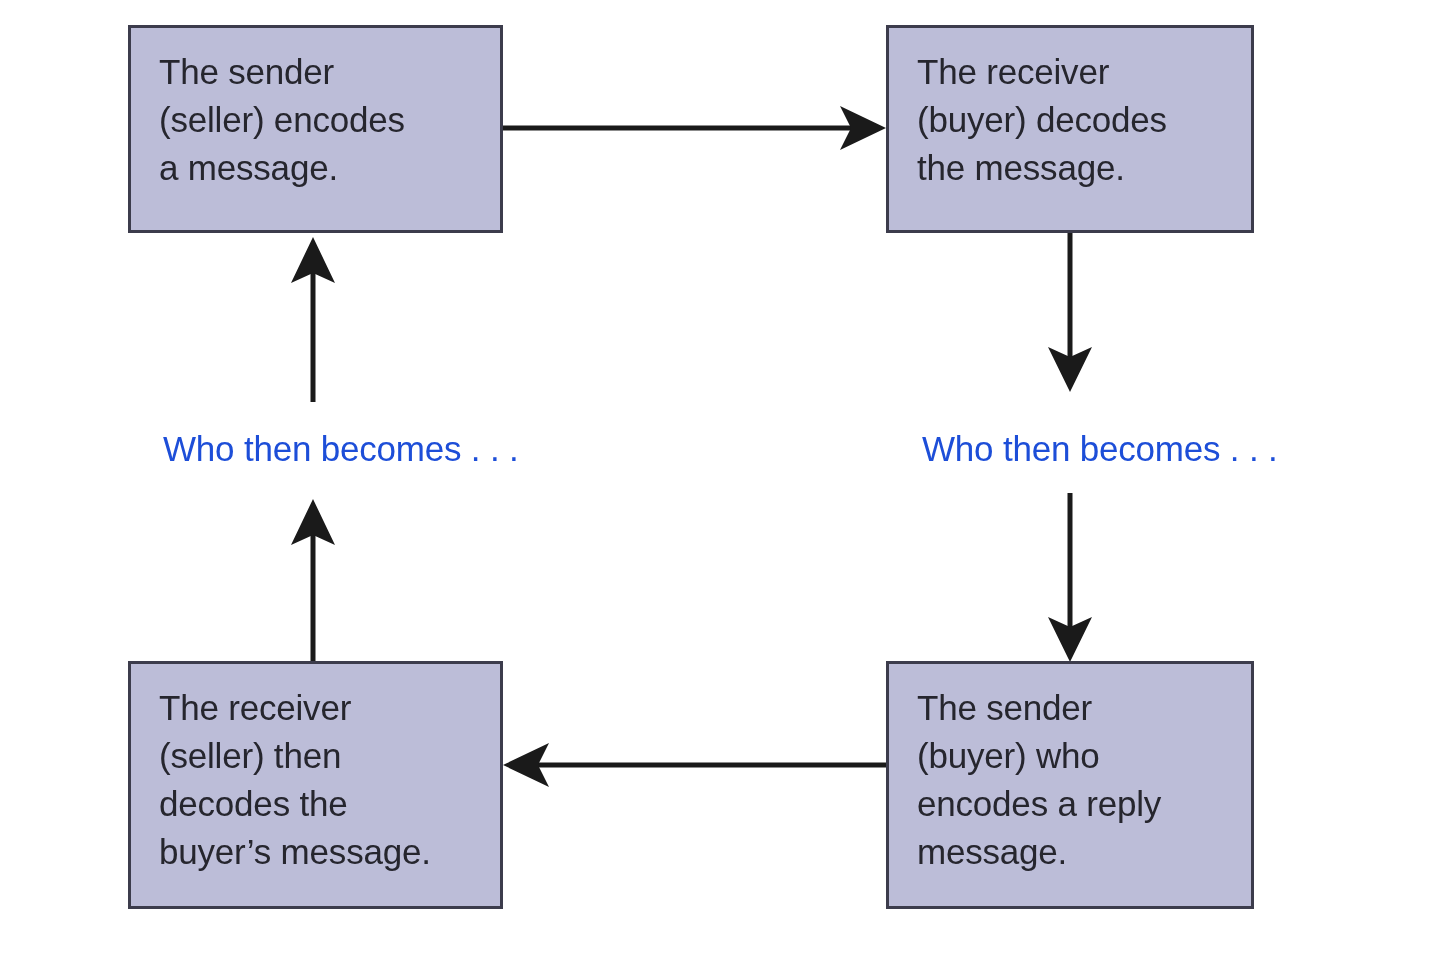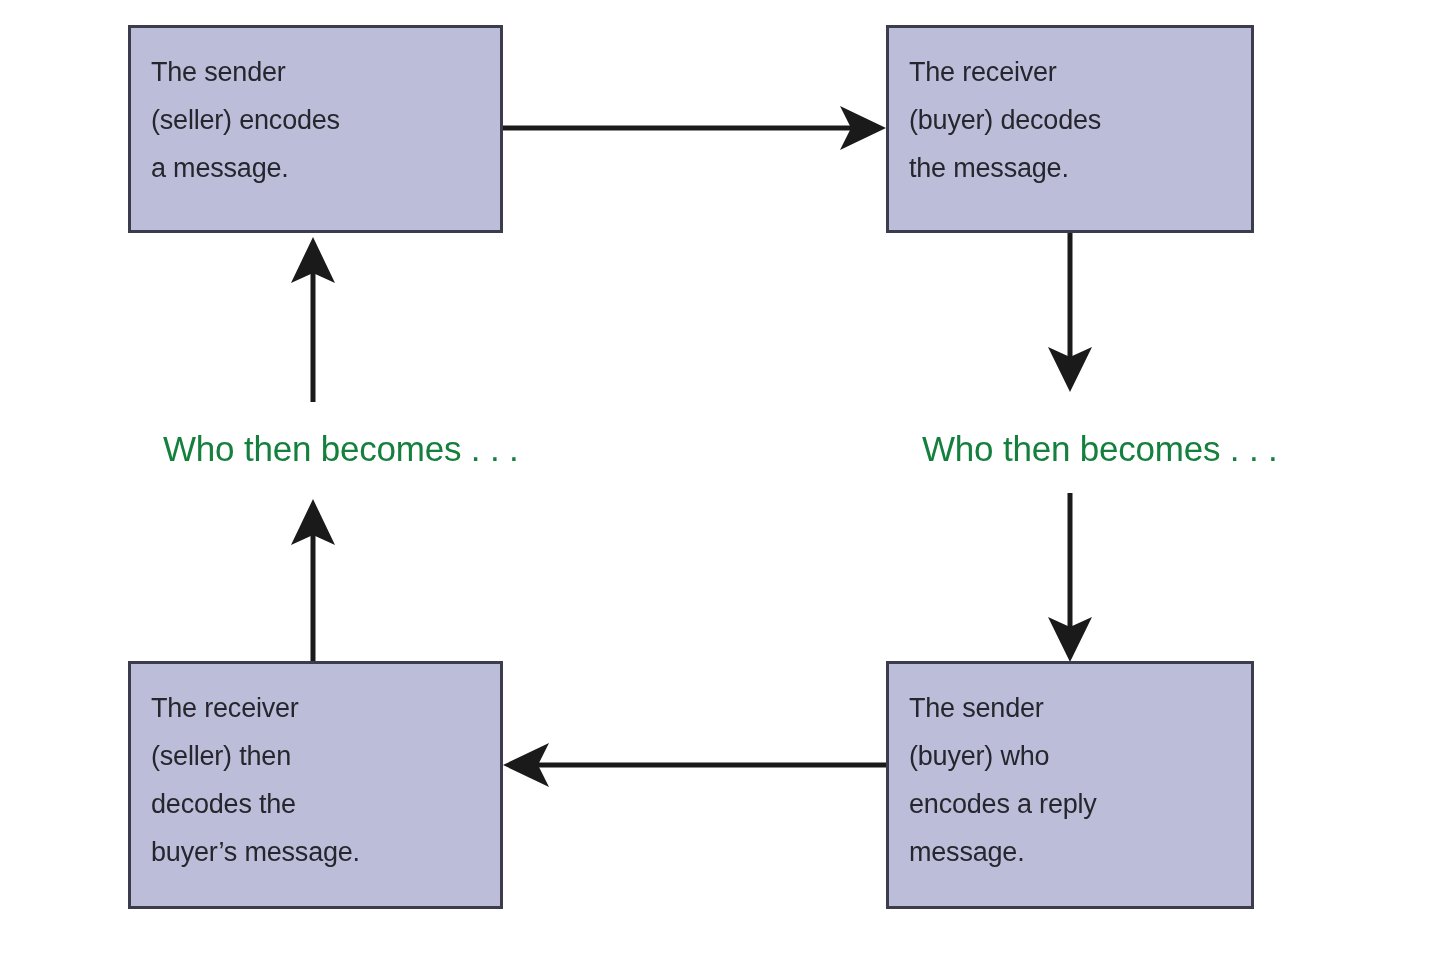--- a/index.html
+++ b/index.html
@@ -19,33 +19,33 @@
     position: absolute;
     box-sizing: border-box;
     background: #bcbdd8;
     border: 3px solid #3c3c4c;
     display: flex;
     align-items: flex-start;
     justify-content: flex-start;
   }
   .node-text {
     font-family: "Liberation Sans", sans-serif;
-    font-size: 27px;
+    font-size: 35px;
     line-height: 48px;
     color: #26262e;
     letter-spacing: -0.2px;
     white-space: pre-line;
-    padding: 20px 0 0 20px;
+    padding: 20px 0 0 28px;
   }
   .edge-label {
     position: absolute;
     font-family: "Liberation Sans", sans-serif;
     font-size: 35px;
     line-height: 42px;
-    color: #15803d;
+    color: #1d4ed8;
     letter-spacing: -0.2px;
     white-space: pre;
   }
   .arrow-layer {
     position: absolute;
     left: 0;
     top: 0;
     width: 1440px;
     height: 967px;
     pointer-events: none;

